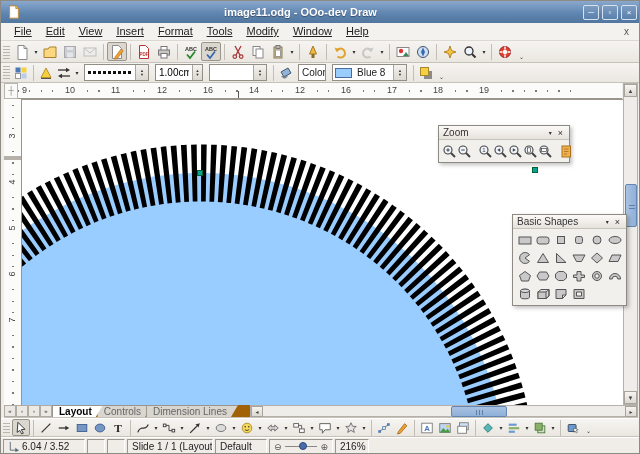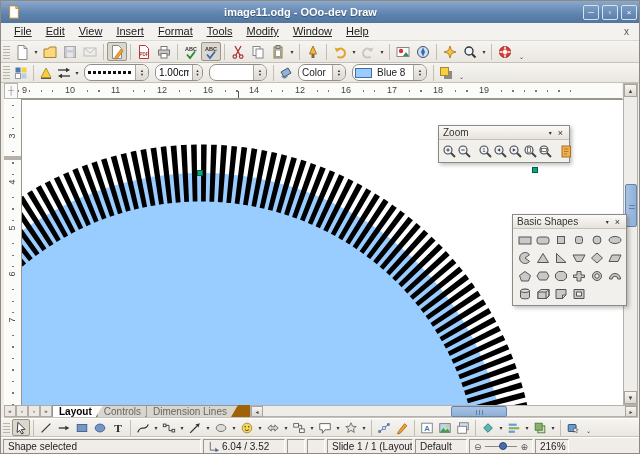--- a/index.html
+++ b/index.html
@@ -34,21 +34,21 @@
     background:repeating-linear-gradient(0deg,#b9b5ad 0 1px,transparent 1px 3px); }
   .sep { width:1px; height:16px; background:#c2beb6; margin:0 3px; }
   .tbtn { width:20px; height:19px; display:flex; align-items:center; justify-content:center; border:1px solid transparent; }
   .tbtn.small { width:18px; height:17px; }
   .tbtn.active { background:#dcd7ce; border:1px solid #9a958b; border-radius:2px; }
   .tbtn.disabled { opacity:.45; }
   .dd { width:8px; font-size:6px; color:#333; text-align:center; }
   .overflow { margin-left:4px; font-size:6px; color:#333; align-self:flex-end; padding-bottom:2px; }
 
   .combo { height:17px; border:1px solid #928e85; background:#fff; display:flex; align-items:center;
-    margin:0 3px; border-radius:7px; overflow:hidden; }
+    margin:0 3px; border-radius:0; overflow:hidden; }
   .combo input { border:none; outline:none; width:100%; font-size:10px; font-family:inherit; padding:0 3px; }
   .combo .val { font-size:10px; padding:0 3px; white-space:nowrap; }
   .spin { width:13px; height:100%; border-left:1px solid #aaa6a0; background:linear-gradient(#f4f2ef,#dcd8d2);
     display:flex; flex-direction:column; align-items:center; justify-content:center; font-size:4px; color:#333; line-height:4px; }
   .dashpreview { width:44px; height:3px; margin:0 3px;
     background:repeating-linear-gradient(90deg,#111 0 3px,transparent 3px 5px); }
   .swatch { width:17px; height:10px; background:#99CCFF; border:1px solid #4a6a9a; margin:0 2px; }
 
   
   .ruler-corner { position:absolute; left:3px; top:82px; width:14px; height:16px; background:#fafaf8;
@@ -343,21 +343,21 @@
           <span>▼</span>
         </span>
     </span>
     <span class="sep"></span>
     <span class="tbtn small">
         <svg class="icn" width="16" height="16" viewBox="0 0 16 16">
           <path d="M3 7l7-4 3 5-7 4z" fill="#8fb3d9" stroke="#456"></path>
           <path d="M4 11c0 2.5 5 2.5 5 0" fill="none" stroke="#456"></path>
         </svg>
       </span>
-    <span class="combo" style="width:48px">
+    <span class="combo" style="width:28px">
       <span class="val" style="flex:1">Color</span>
       <span class="spin">
           <span>▲</span>
           <span>▼</span>
         </span>
     </span>
     <span class="combo" style="width:75px">
       <span class="swatch"></span>
       <span class="val" style="flex:1">Blue 8</span>
       <span class="spin">
@@ -784,23 +784,20 @@
     <span class="tbtn small">
         <svg class="icn" width="14" height="14" viewBox="0 0 16 16">
           <rect x="2.5" y="4" width="9" height="8" rx="1" fill="#6a9ad0" stroke="#345"></rect>
           <path d="M9 8l5 2-2.2.8L13 13l-1.5.6-1.2-2.2L9 13z" fill="#fff" stroke="#222" stroke-width=".5"></path>
         </svg>
       </span>
     <span class="overflow">⌄</span>
   </div>
 
   <div class="statusbar">
-    <span class="cell" style="width:198px">
-        <span>Shape selected</span>
-      </span>
     <span class="cell" style="width:82px">
       <svg width="11" height="11" viewBox="0 0 12 12" style="margin-right:3px">
           <path d="M2.5 1v9h9" fill="none" stroke="#567"></path>
           <path d="M8 7l3.5 3.5L8 12z" fill="#567"></path>
         </svg>
       <span>6.04 / 3.52</span>
     </span>
     <span class="cell" style="width:18px"></span>
     <span class="cell" style="width:18px"></span>
     <span class="cell" style="width:86px">

